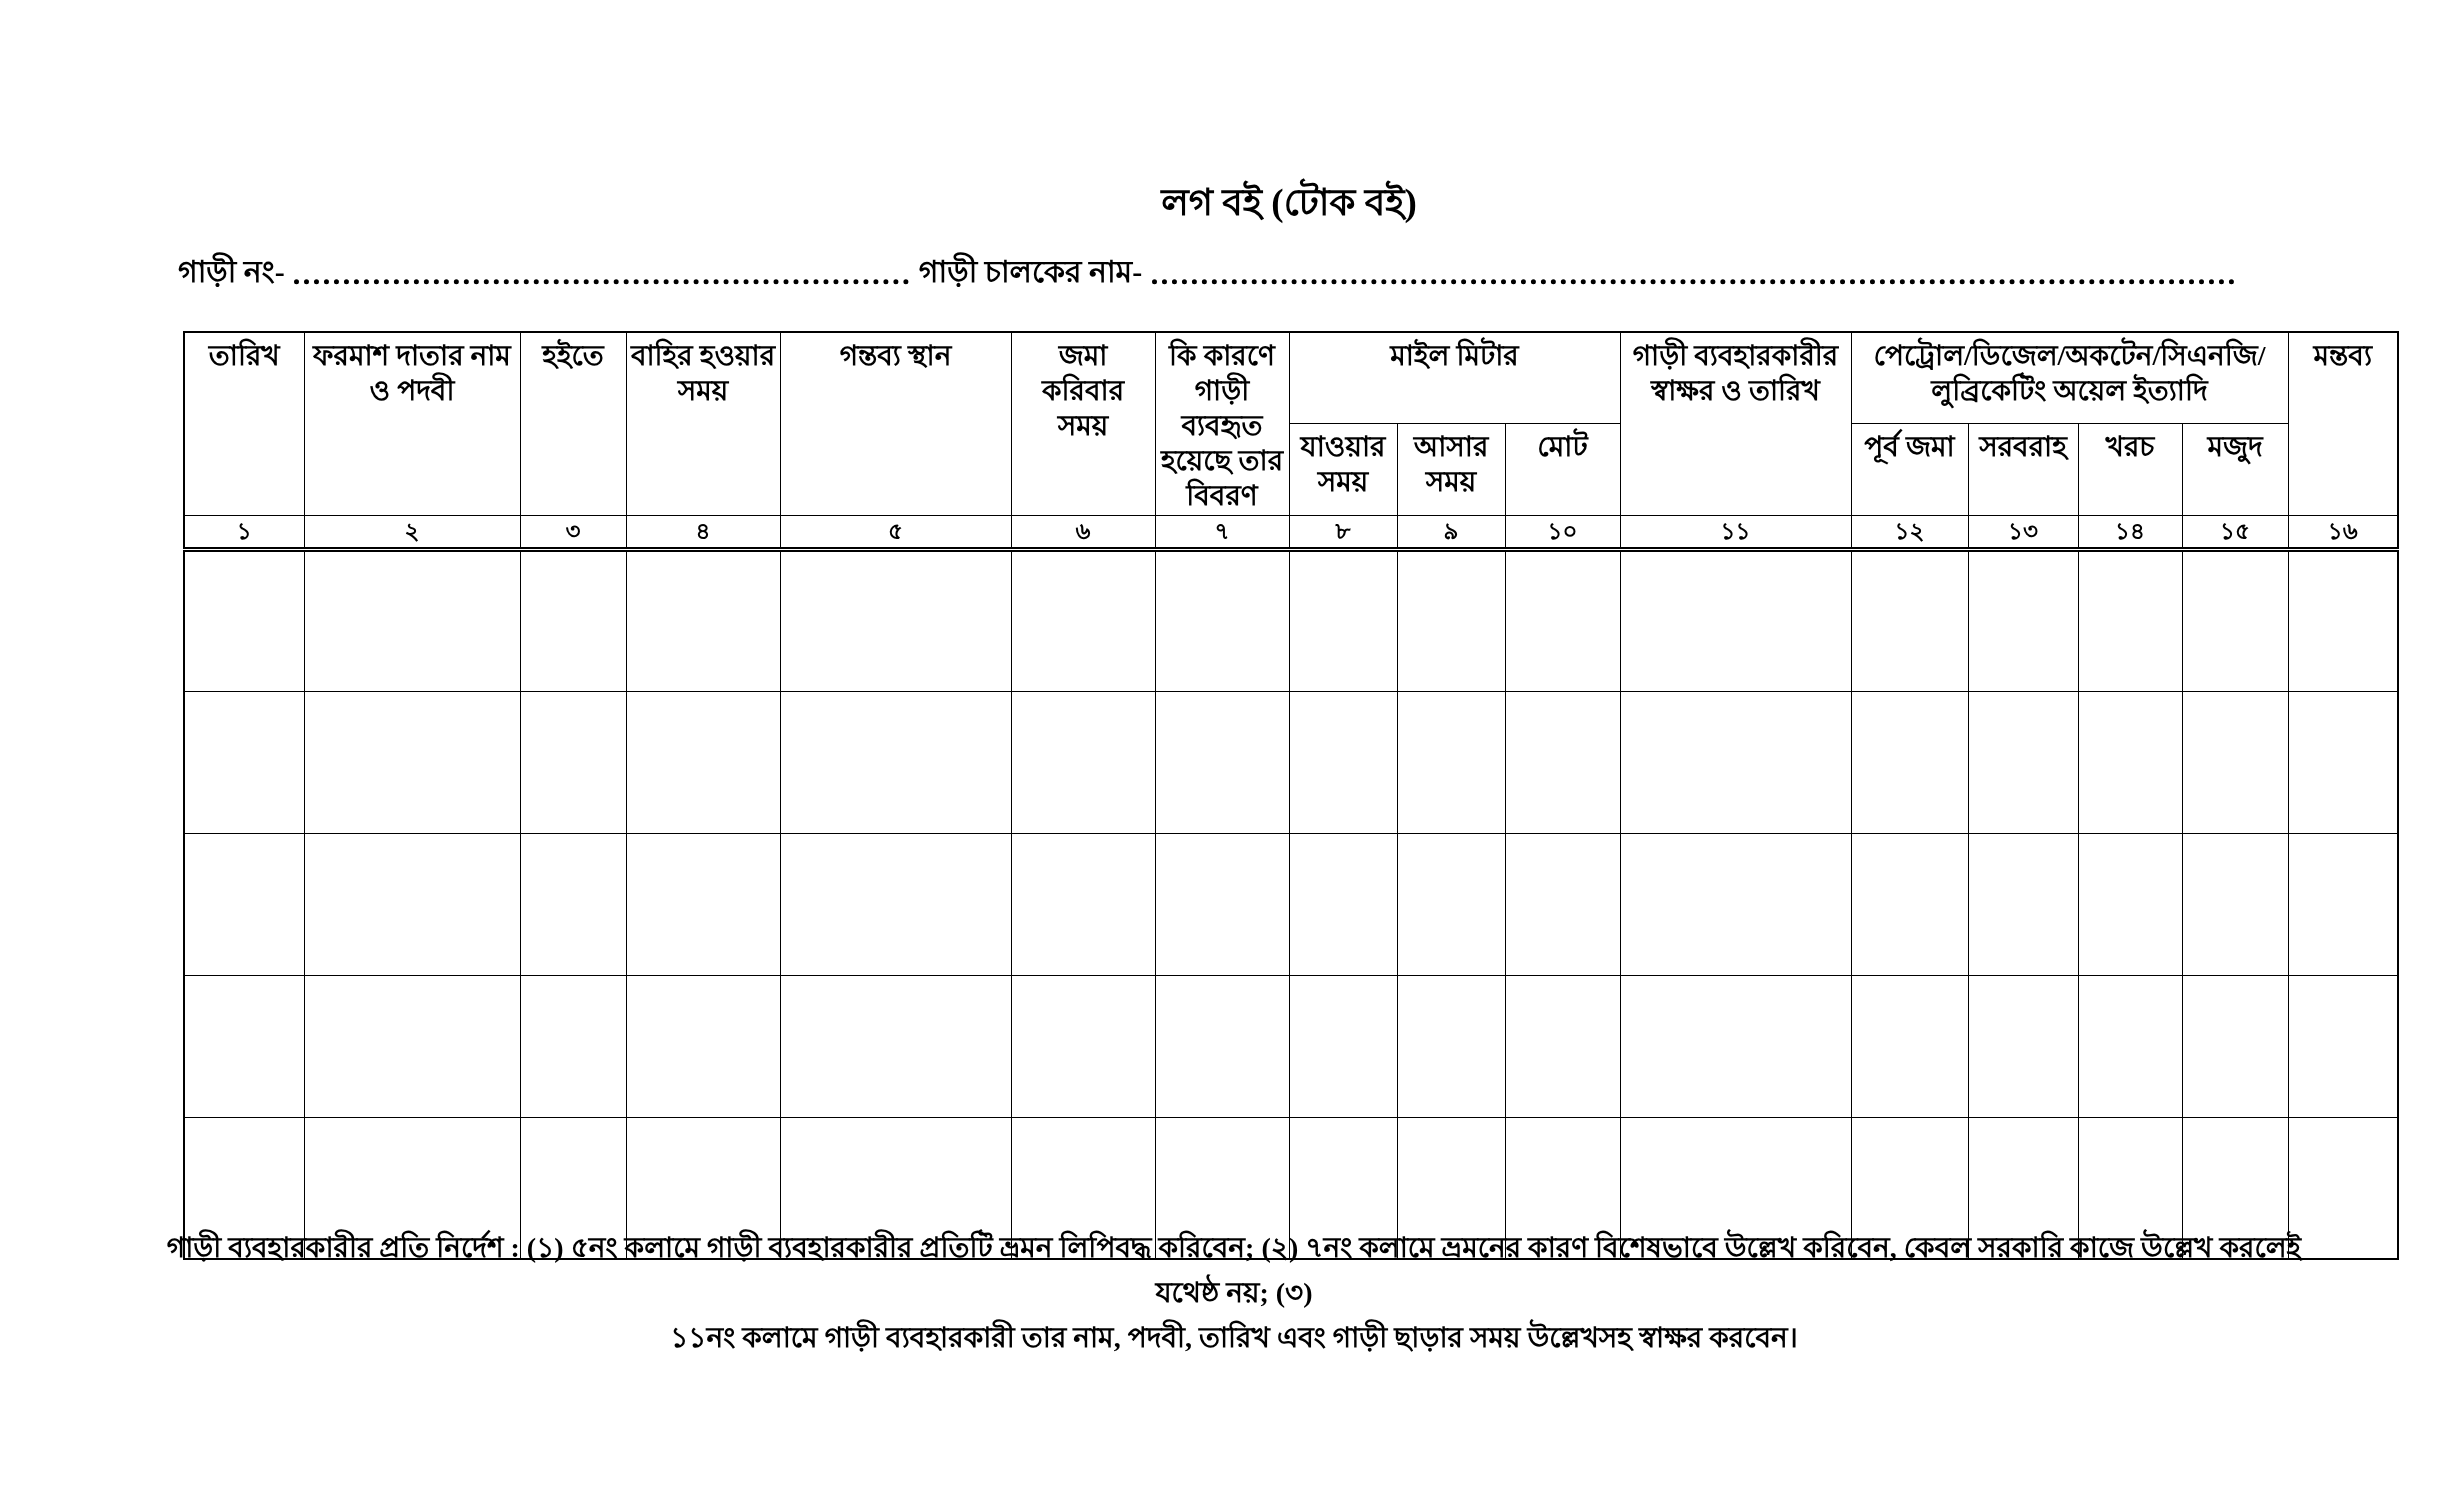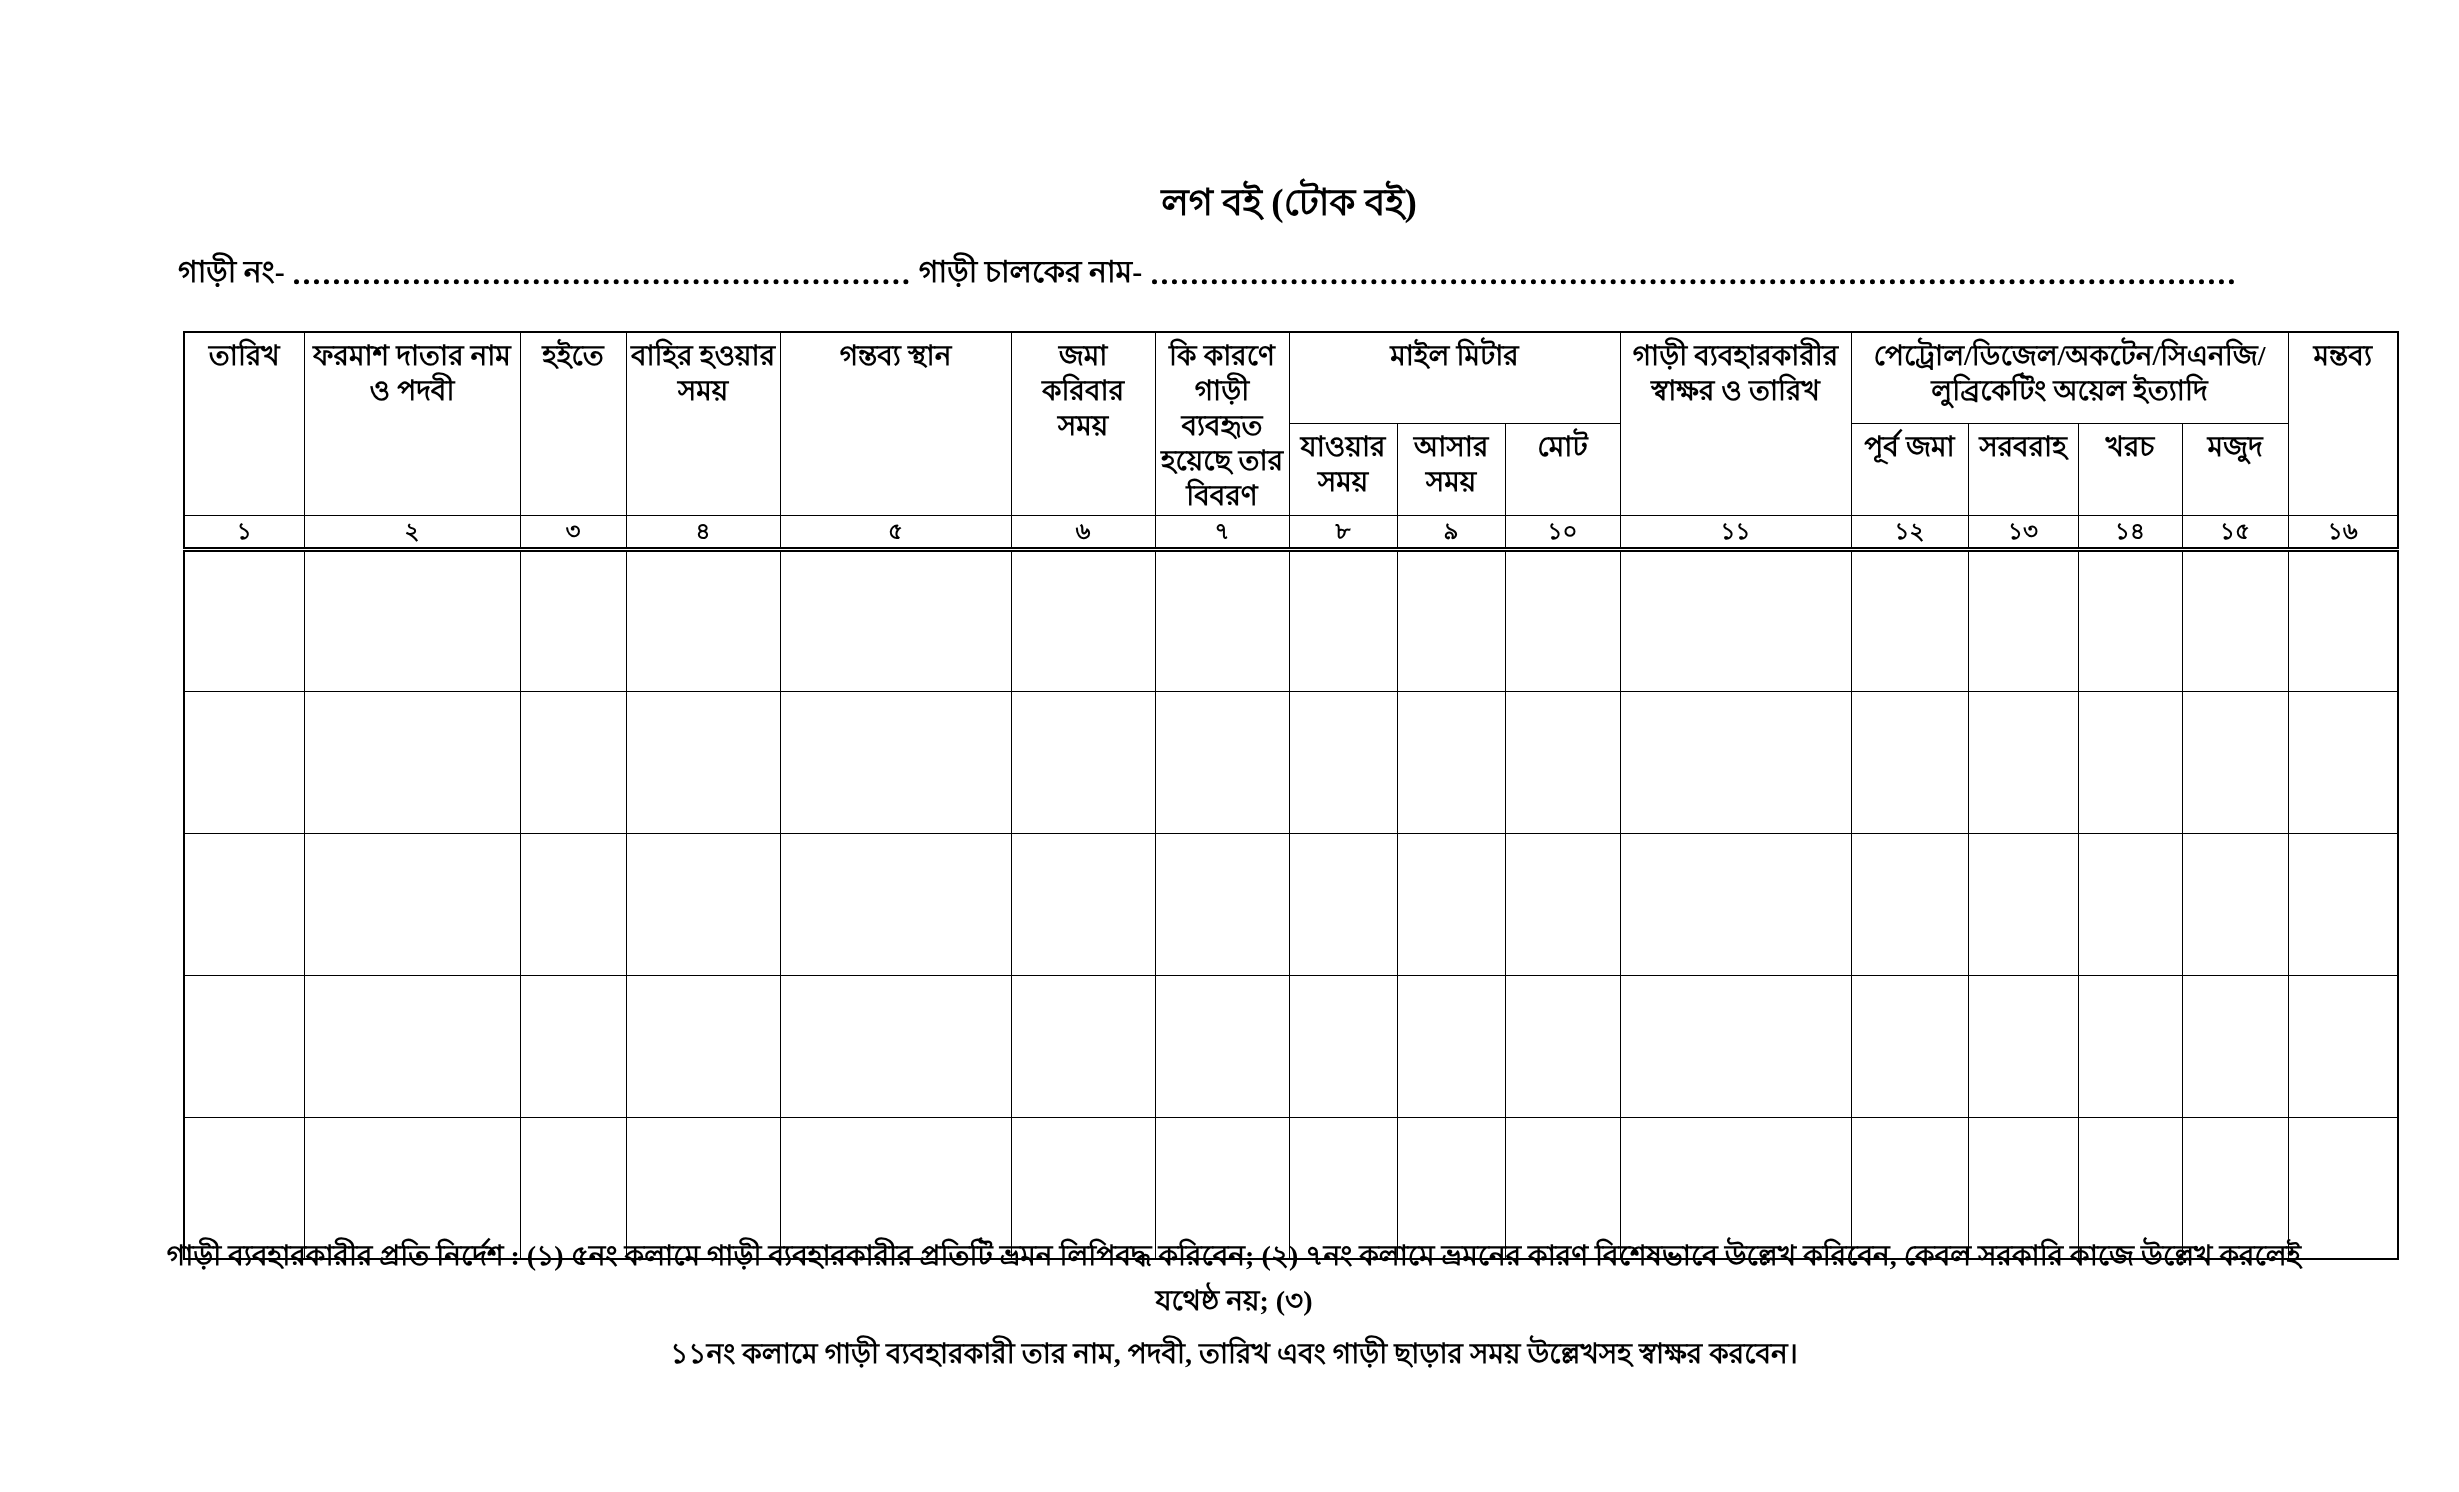--- a/index.html
+++ b/index.html
@@ -87,21 +87,21 @@
   tbody tr.body-row td { background: #fff; }
 
   
   .footer {
     position: absolute;
     top: 1226px; left: 134px; width: 2200px;
     text-align: center;
     font-size: 28px;
     line-height: 1.6;
   }
-  .footer div { margin: 8px; }
+  .footer div { margin: 0; }
 </style>
 </head>
 <body>
 
 <div class="page">
 
   <h1 class="title">লগ বই (টোক বই)</h1>
 
   <div class="form-line">
     <span class="label">গাড়ী নং-</span>

